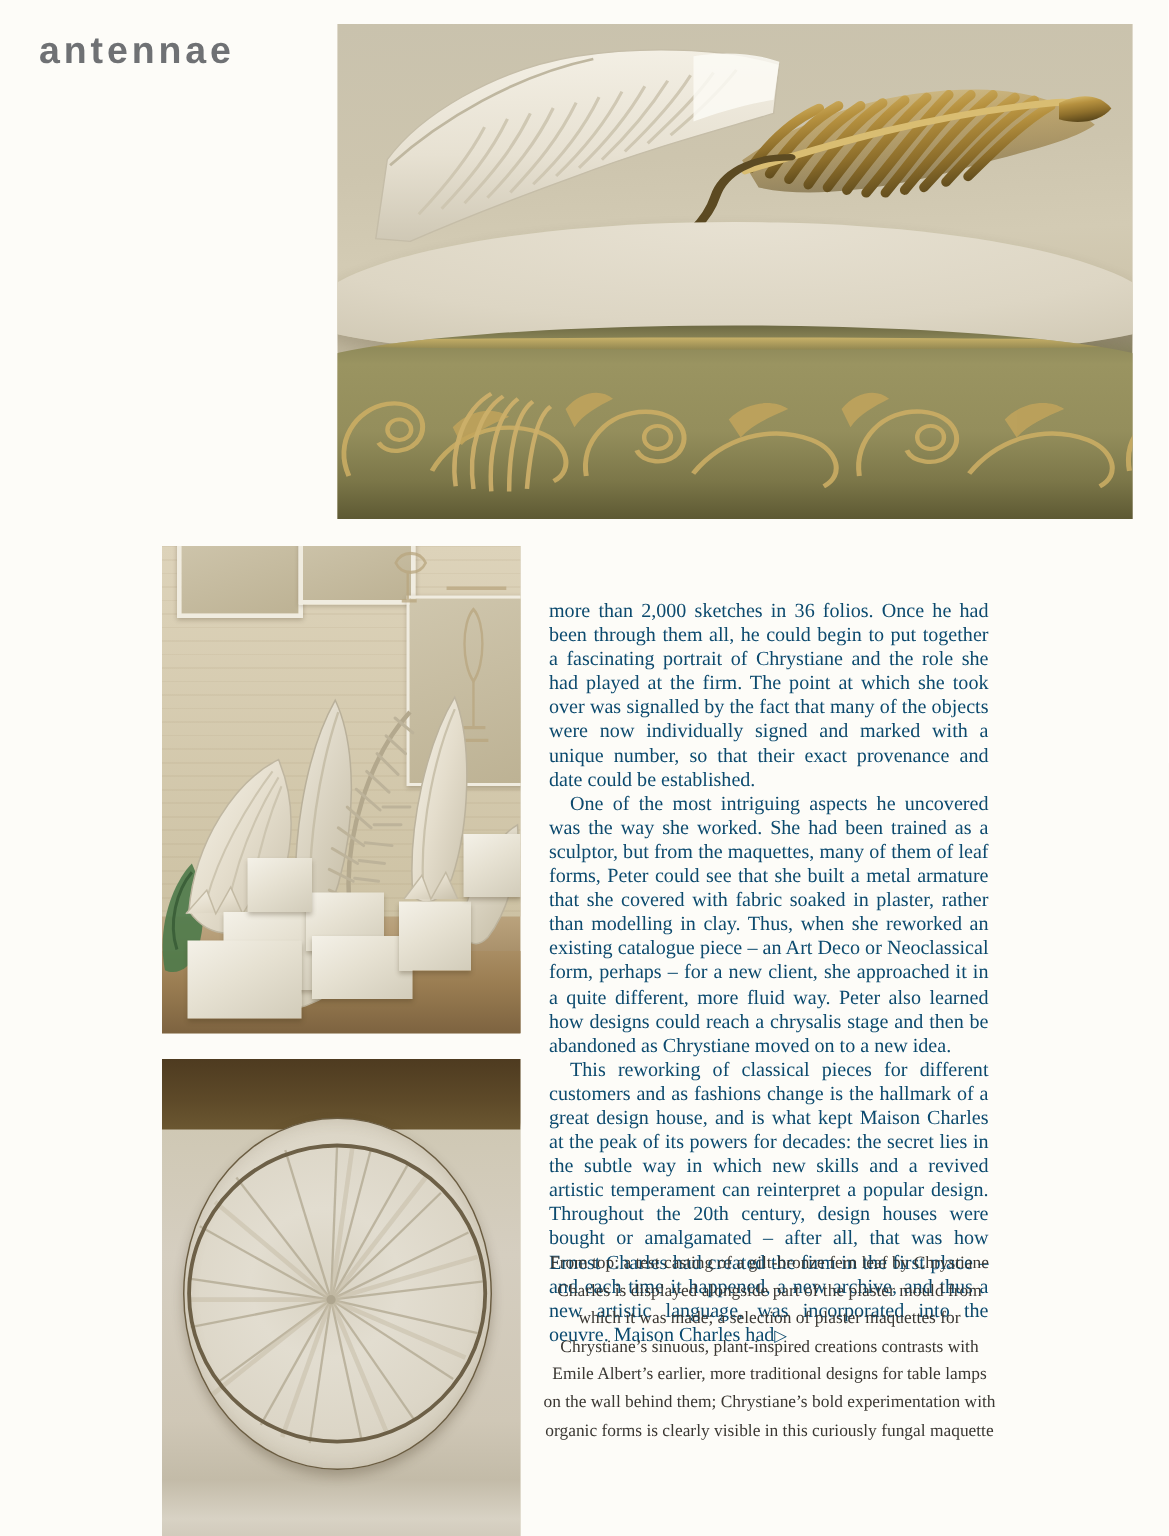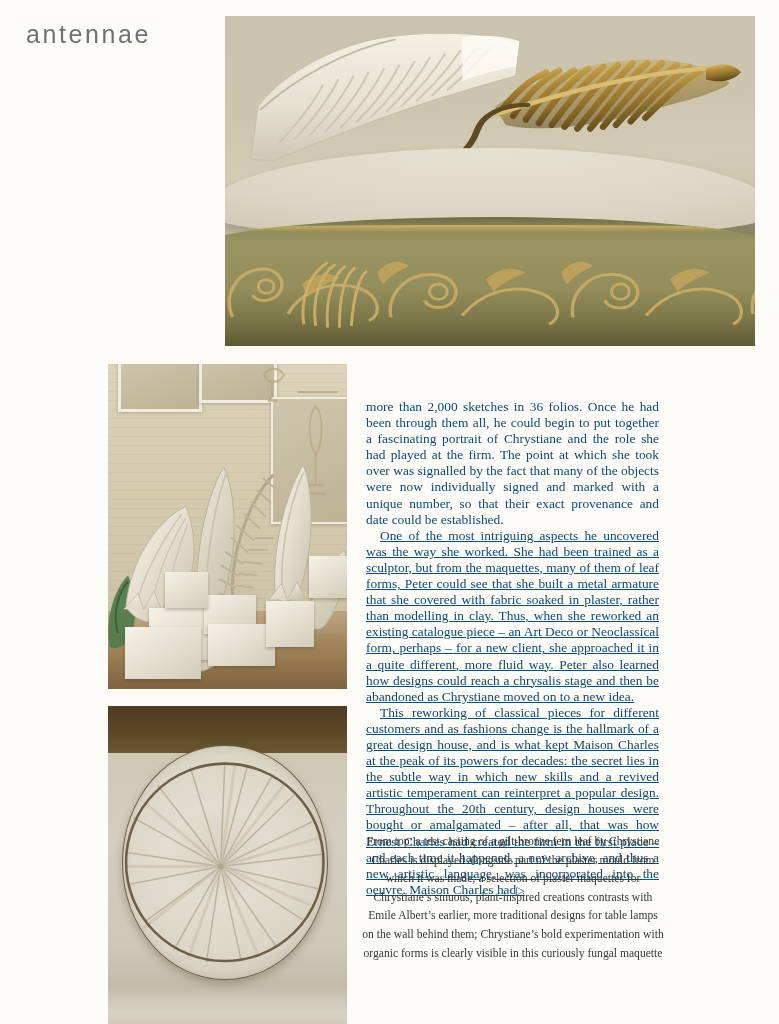--- a/index.html
+++ b/index.html
@@ -19,21 +19,21 @@
 
   
   .masthead {
     position: absolute;
     left: 26px;
     top: 20px;
     font-family: "Liberation Sans", sans-serif;
     font-size: 25px;
     letter-spacing: 2.6px;
     color: #6f7174;
-    font-weight: 400;
+    font-weight: 700;
     white-space: nowrap;
   }
 
   
   .photo {
     position: absolute;
     overflow: hidden;
     background: #cfc6b2;
   }
   .photo .inner {
@@ -183,21 +183,21 @@
     top: 399px;
     width: 293px;
     font-size: 13.4px;
     line-height: 16.1px;
     color: #0c4a6e;
     text-align: justify;
     text-justify: inter-word;
     hyphens: manual;
   }
   .bodycopy p { margin: 0; }
-  .bodycopy p + p { text-indent: 14px; text-decoration: underline; }
+  .bodycopy p + p { text-indent: 14px; }
   .bodycopy .cont {
     font-family: "DejaVu Sans", sans-serif;
     font-size: 11px;
     letter-spacing: 0;
   }
 
   
   .caption {
     position: absolute;
     left: 362px;

